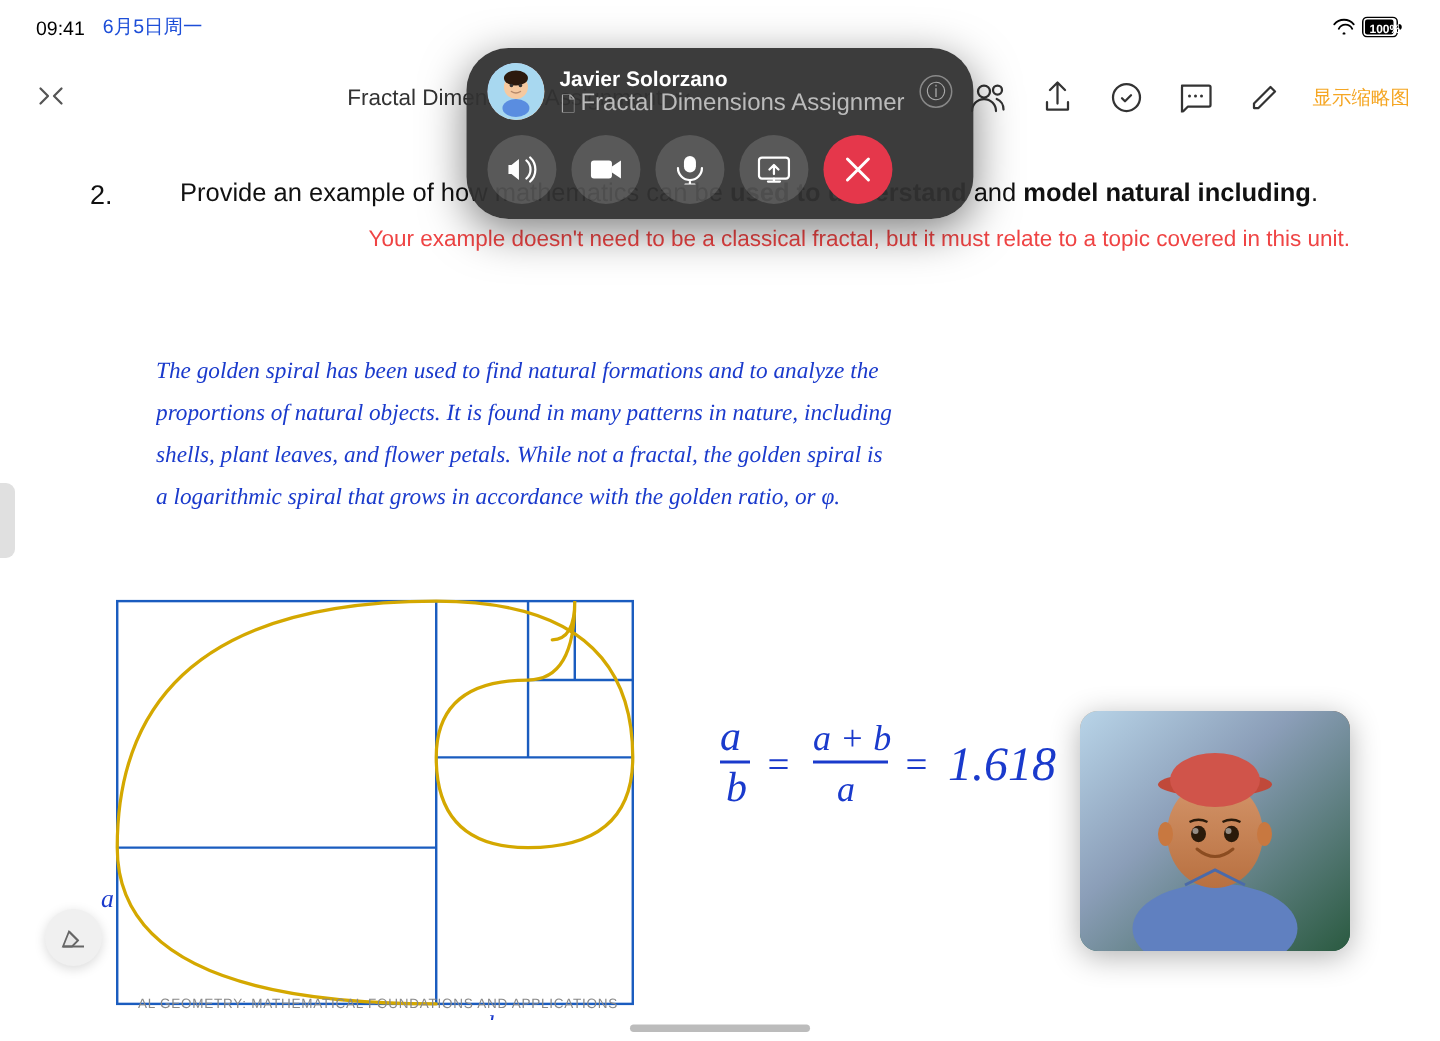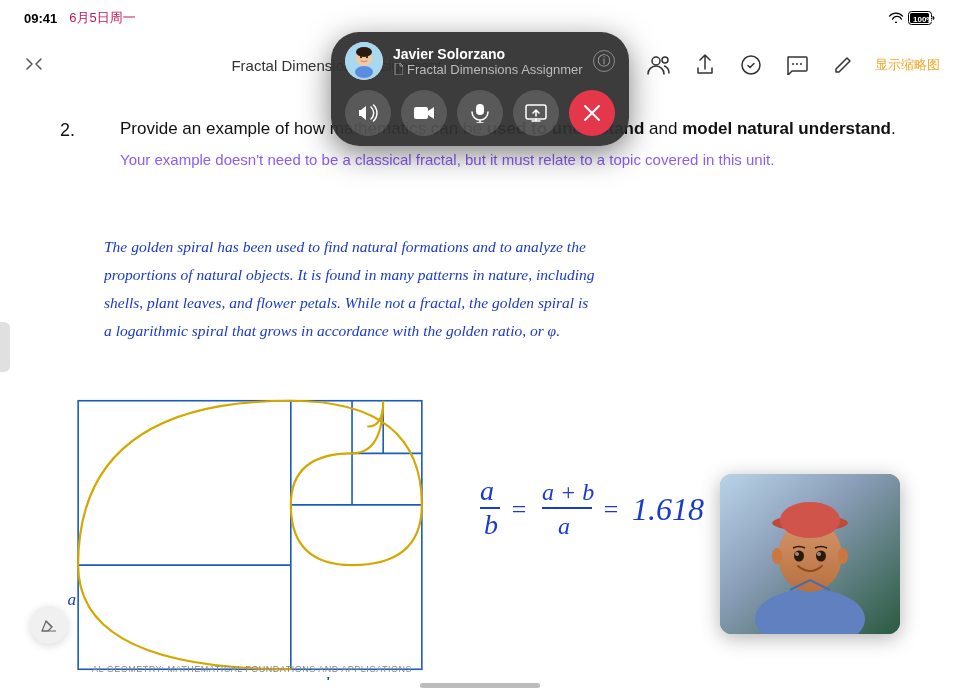--- a/index.html
+++ b/index.html
@@ -19,26 +19,26 @@
       top: 0; left: 0; right: 0;
       height: 36px;
       display: flex;
       align-items: center;
       justify-content: space-between;
       padding: 0 24px;
       z-index: 100;
     }
     .status-time {
       font-size: 13px;
-      font-weight: 700;
+      font-weight: 400;
       color: #000;
     }
     .status-date {
       font-size: 13px;
-      color: #be185d;
+      color: #1d4ed8;
       margin-left: 6px;
     }
     .status-right {
       display: flex;
       align-items: center;
       gap: 6px;
     }
     .status-icons {
       display: flex;
       align-items: flex-start;
@@ -121,21 +121,21 @@
     }
     .ft-info {
       flex: 1;
     }
     .ft-name {
       font-size: 14px;
       font-weight: 600;
       color: #fff;
     }
     .ft-doc {
-      font-size: 13px;
+      font-size: 16px;
       color: #bbb;
       display: flex;
       align-items: center;
       gap: 4px;
     }
     .ft-info-btn {
       width: 22px;
       height: 22px;
       border-radius: 50%;
       border: 1.5px solid #888;
@@ -195,21 +195,22 @@
       line-height: 1.6;
     }
     .question-text strong {
       font-weight: 700;
     }
     .sub-text {
       font-size: 15px;
       font-weight: 400;
       margin-top: 6px;
       line-height: 1.55;
-      color: #8b5cf6;
+      color: #ef4444;
+      text-align: right;
     }
 
     
     .handwritten {
       position: absolute;
       top: 140px;
       left: 0;
       right: 0;
       font-size: 16px;
       color: #4d7c0f;
@@ -477,21 +478,21 @@
 </div>
 
 <div class="sidebar-handle"></div>
 
 <div id="main-content">
 
   <div class="question-number">2.</div>
 
   <div class="question-text">
     <div>
-      Provide an example of how mathematics can be <strong>used to understand</strong> and <strong>model natural understand</strong>.
+      Provide an example of how mathematics can be <strong>used to understand</strong> and <strong>model natural including</strong>.
     </div>
     <div class="sub-text">Your example doesn't need to be a classical fractal, but it must relate to a topic covered in this unit.</div>
   </div>
 
   <div class="handwritten">
     <svg width="860" height="155" viewBox="0 0 860 155">
 
       <text x="0" y="22" font-family="Georgia, serif" font-style="italic" font-size="15.5" fill="#1a3acc">The golden spiral has been used to find natural formations and to analyze the</text>
 
       <text x="0" y="50" font-family="Georgia, serif" font-style="italic" font-size="15.5" fill="#1a3acc">proportions of natural  objects. It is found in many patterns in nature, including</text>

